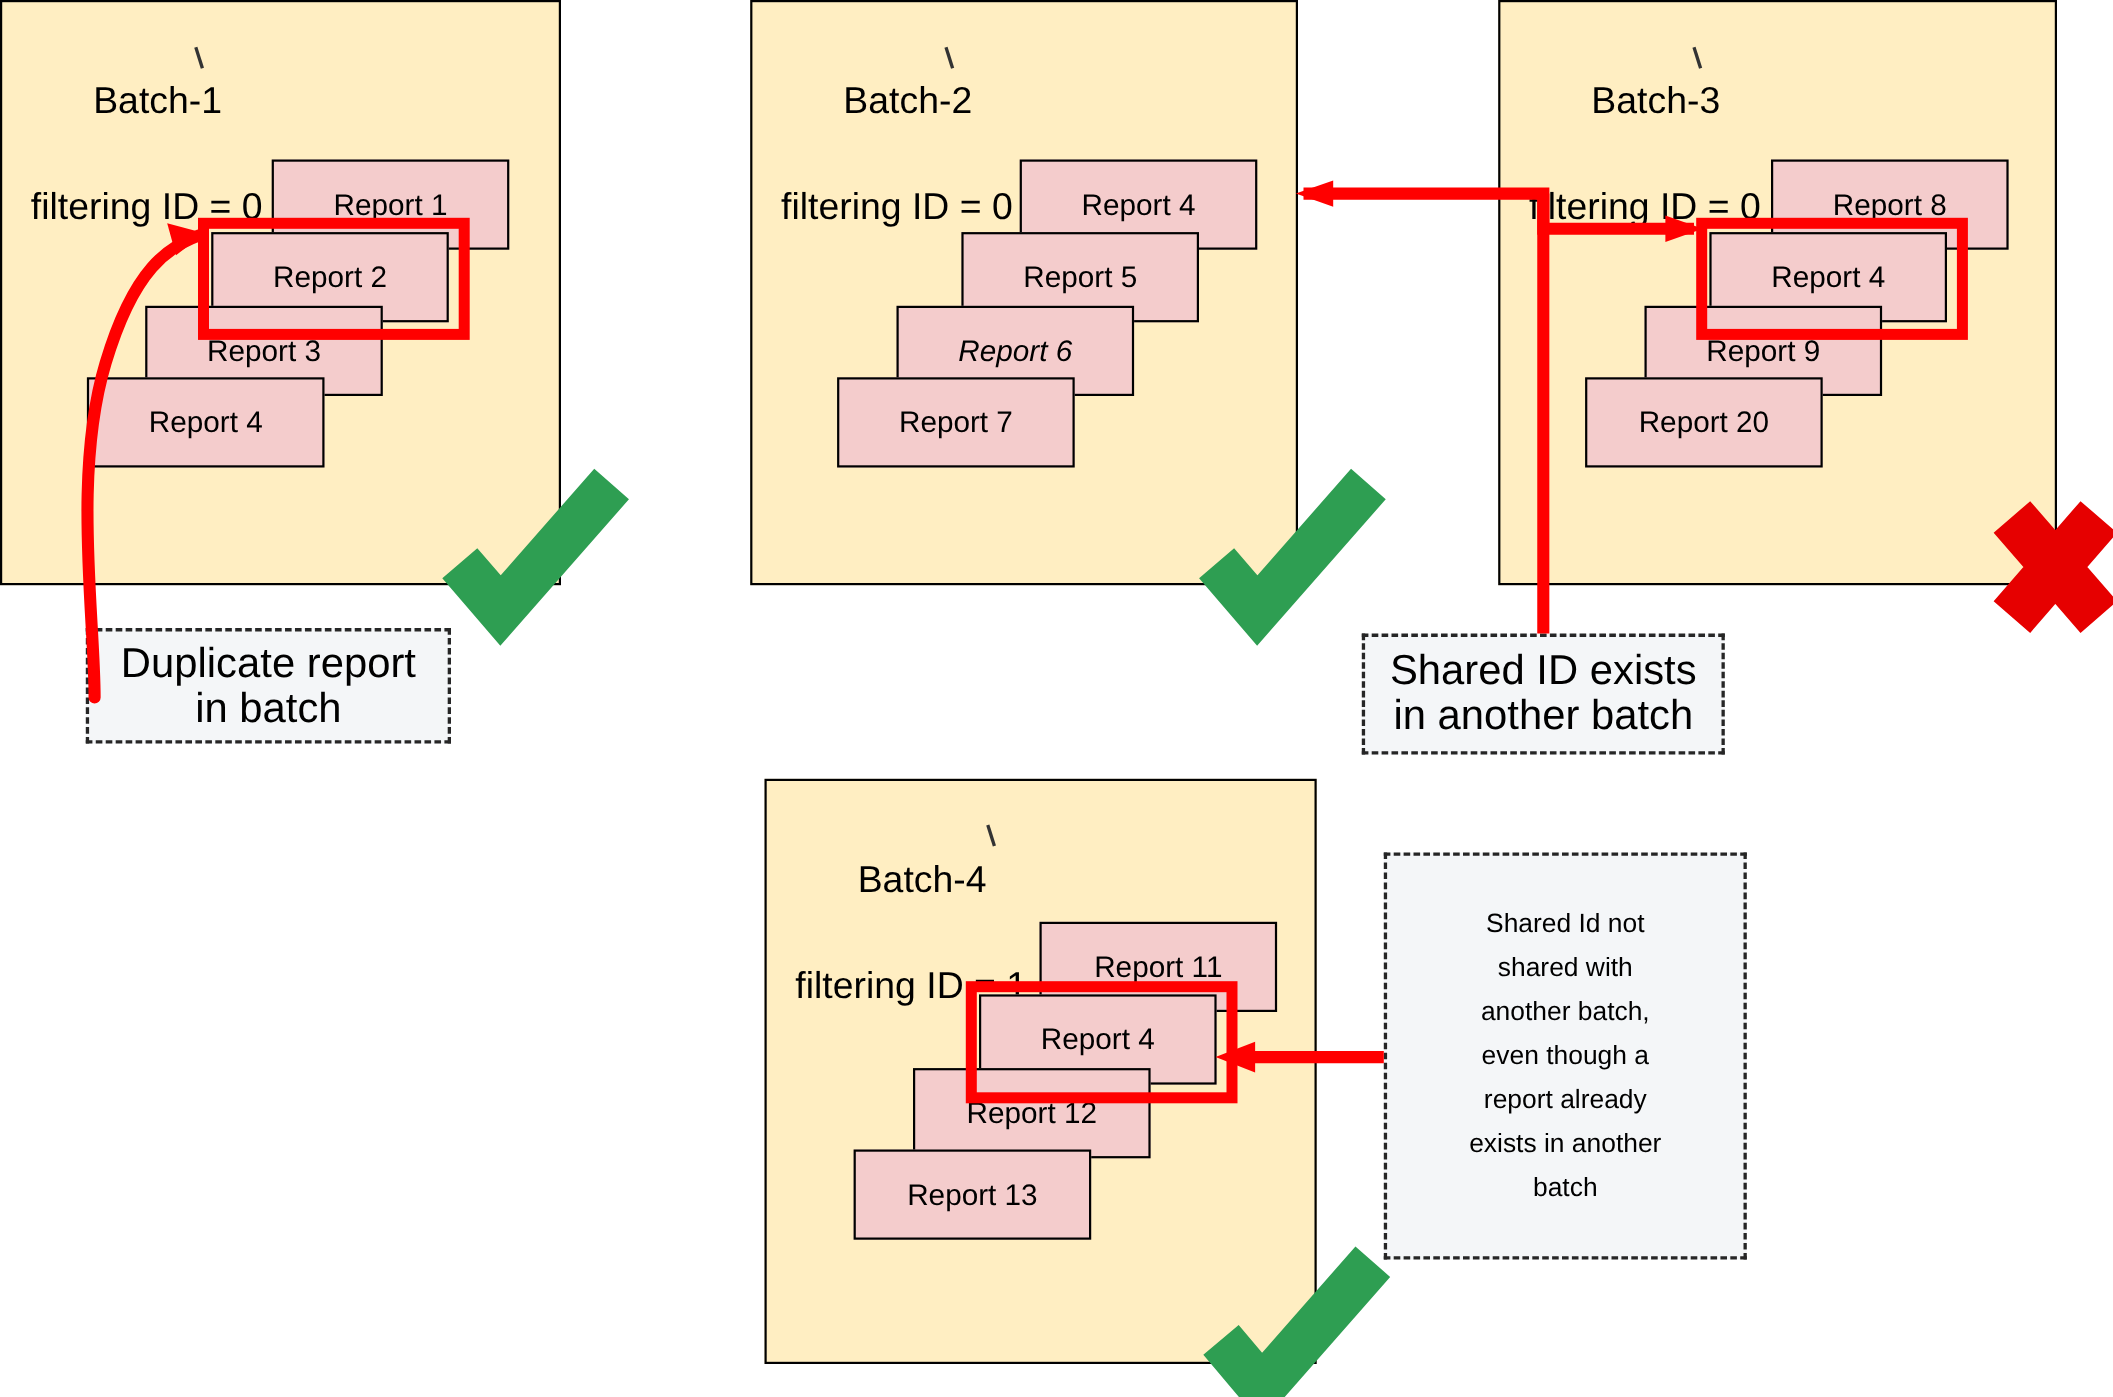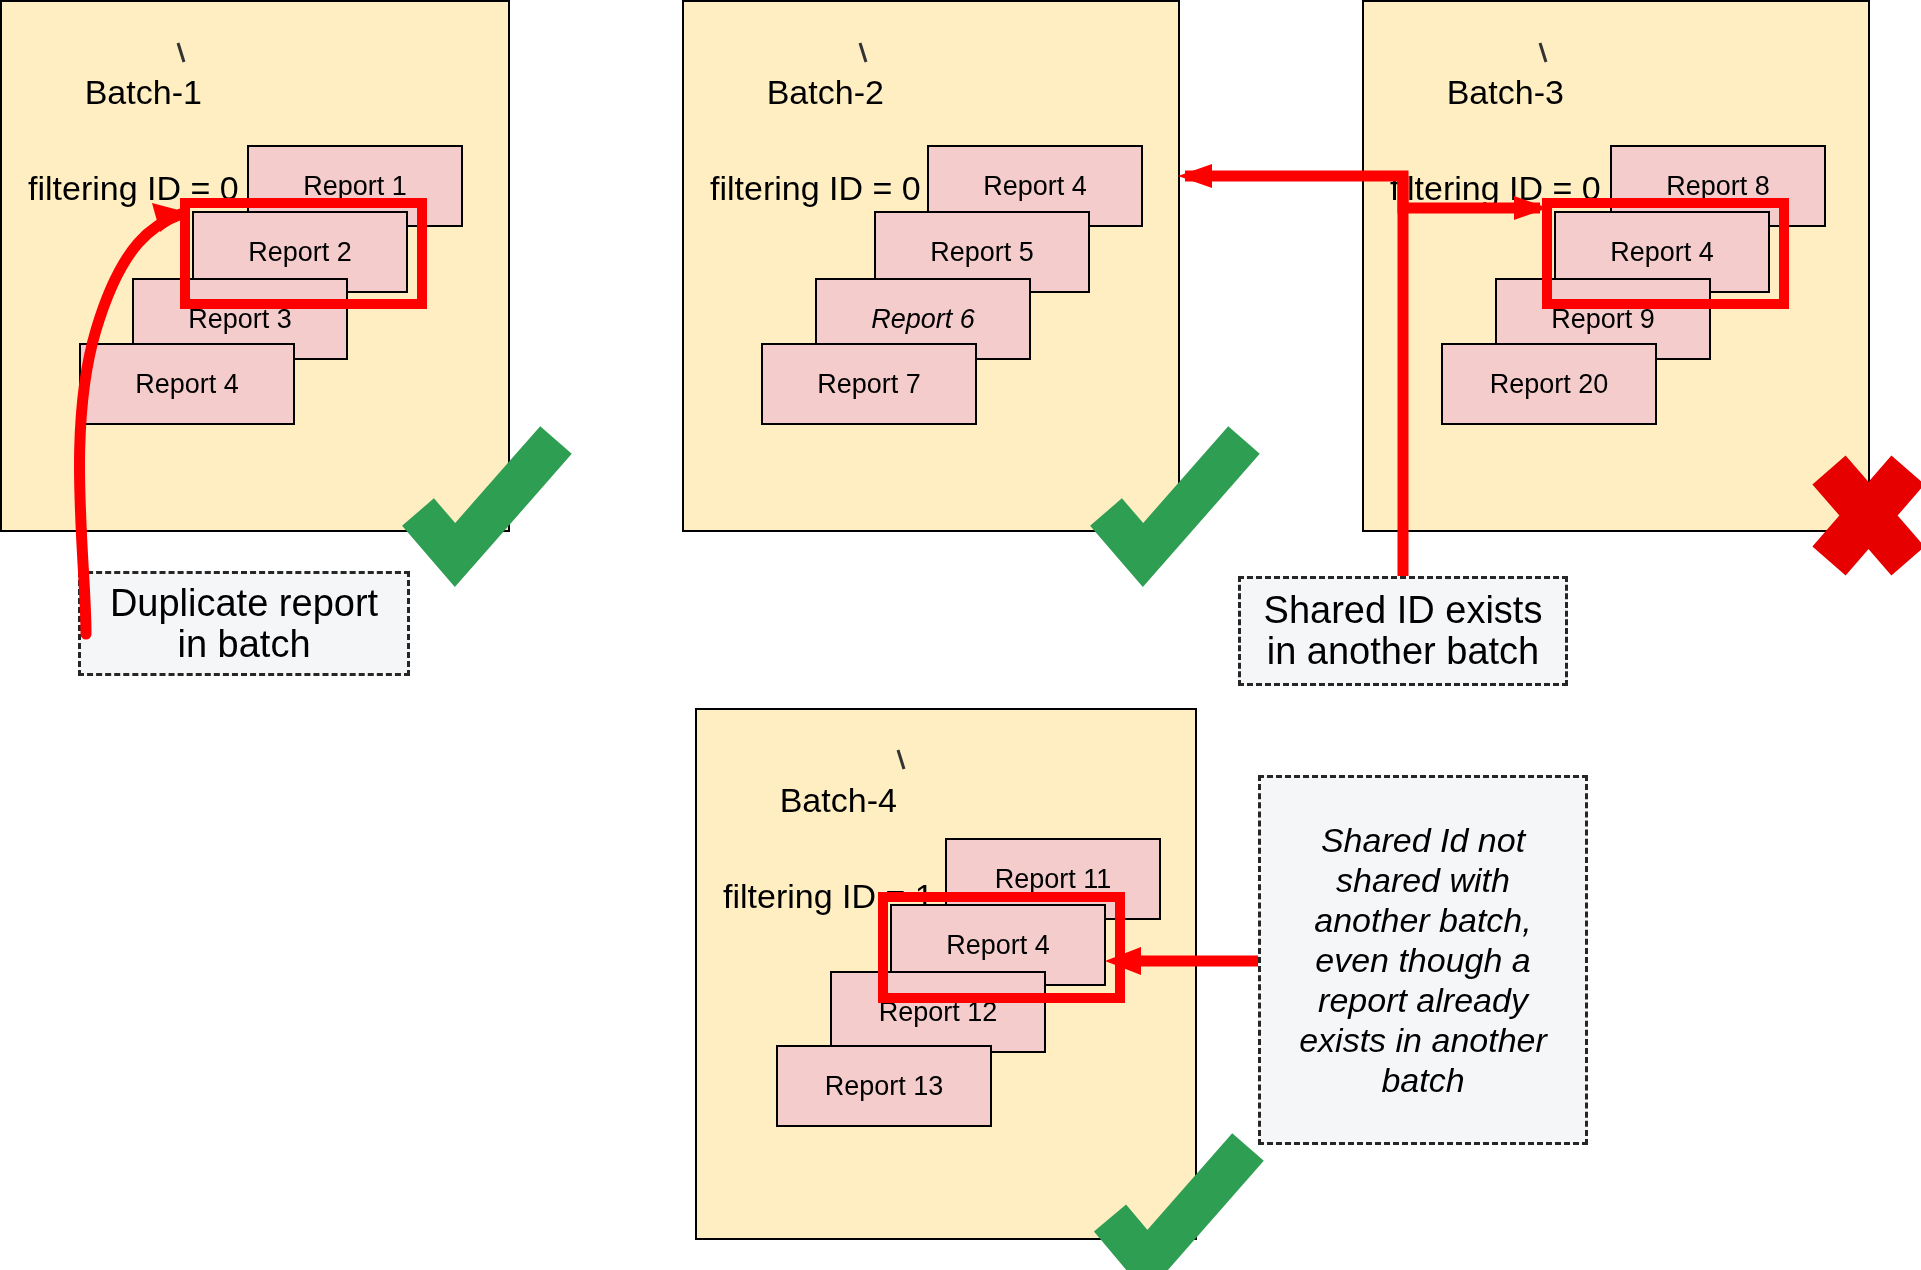--- a/index.html
+++ b/index.html
@@ -68,21 +68,21 @@
     align-items: center;
     justify-content: center;
     text-align: center;
     color: #000000;
   }
   .callout-text {
     font-size: 38px;
     line-height: 41px;
     padding: 4px 10px;
   }
-  .callout-text.small-lead { font-size: 34px; line-height: 40px; font-style: italic; }
+  .callout-text.small-lead { font-size: 24px; line-height: 40px; }
   .svg-layer {
     position: absolute;
     left: 0; top: 0;
     width: 1921px;
     height: 1270px;
     pointer-events: none;
   }
 </style>
 </head>
 <body>

